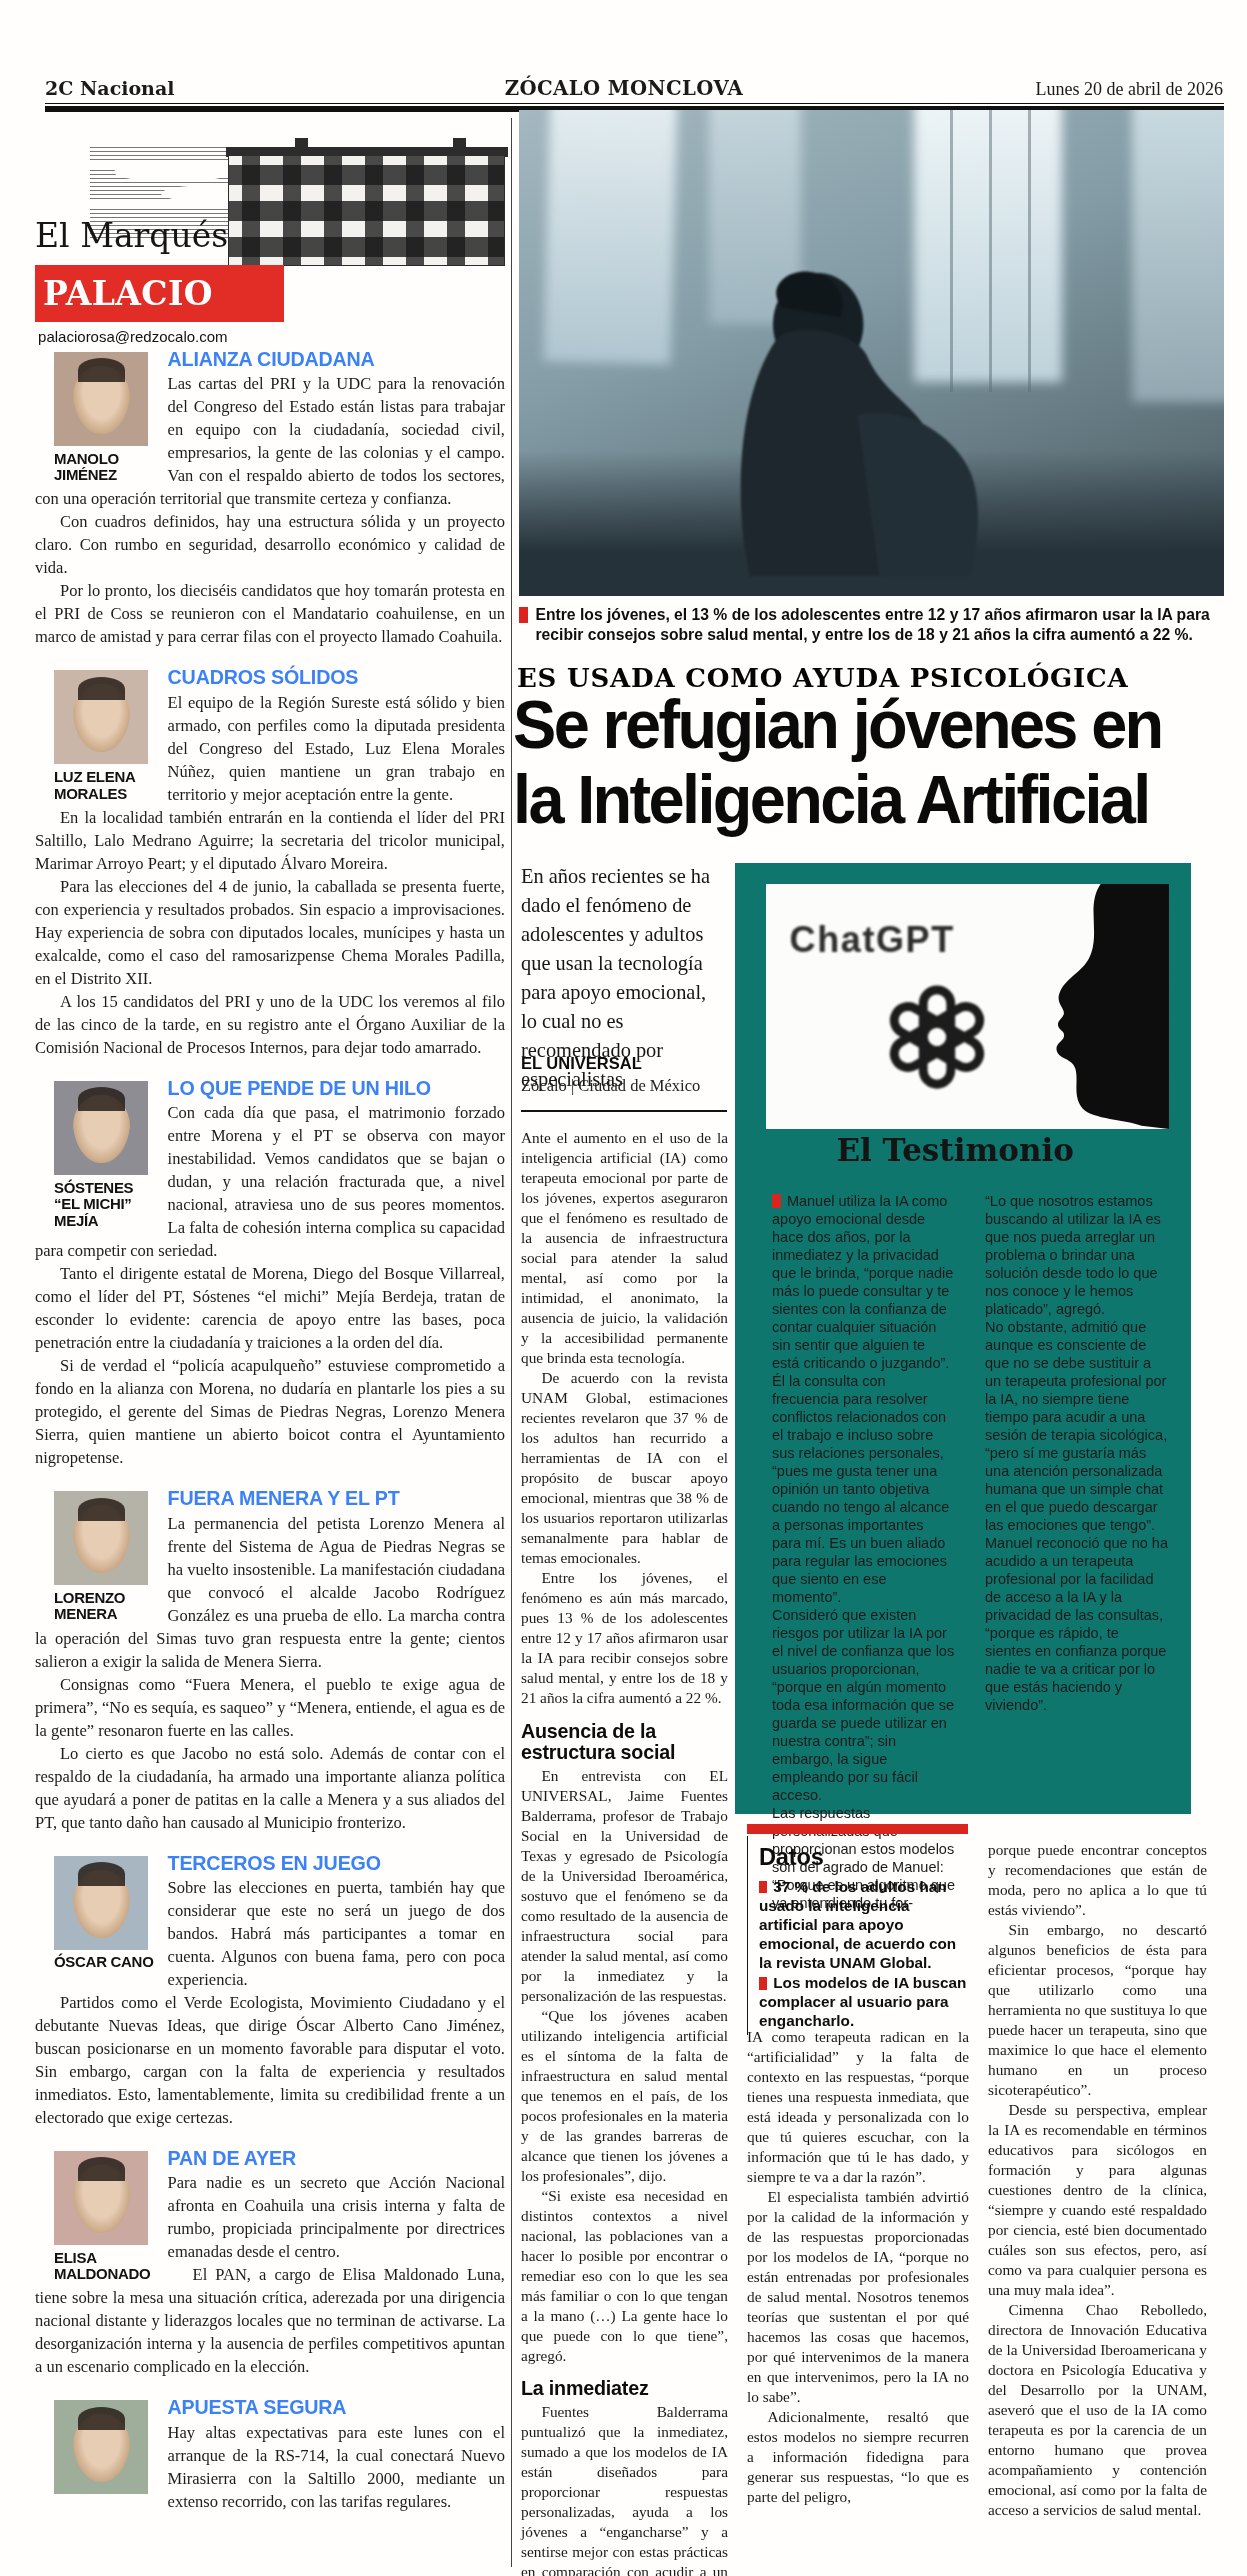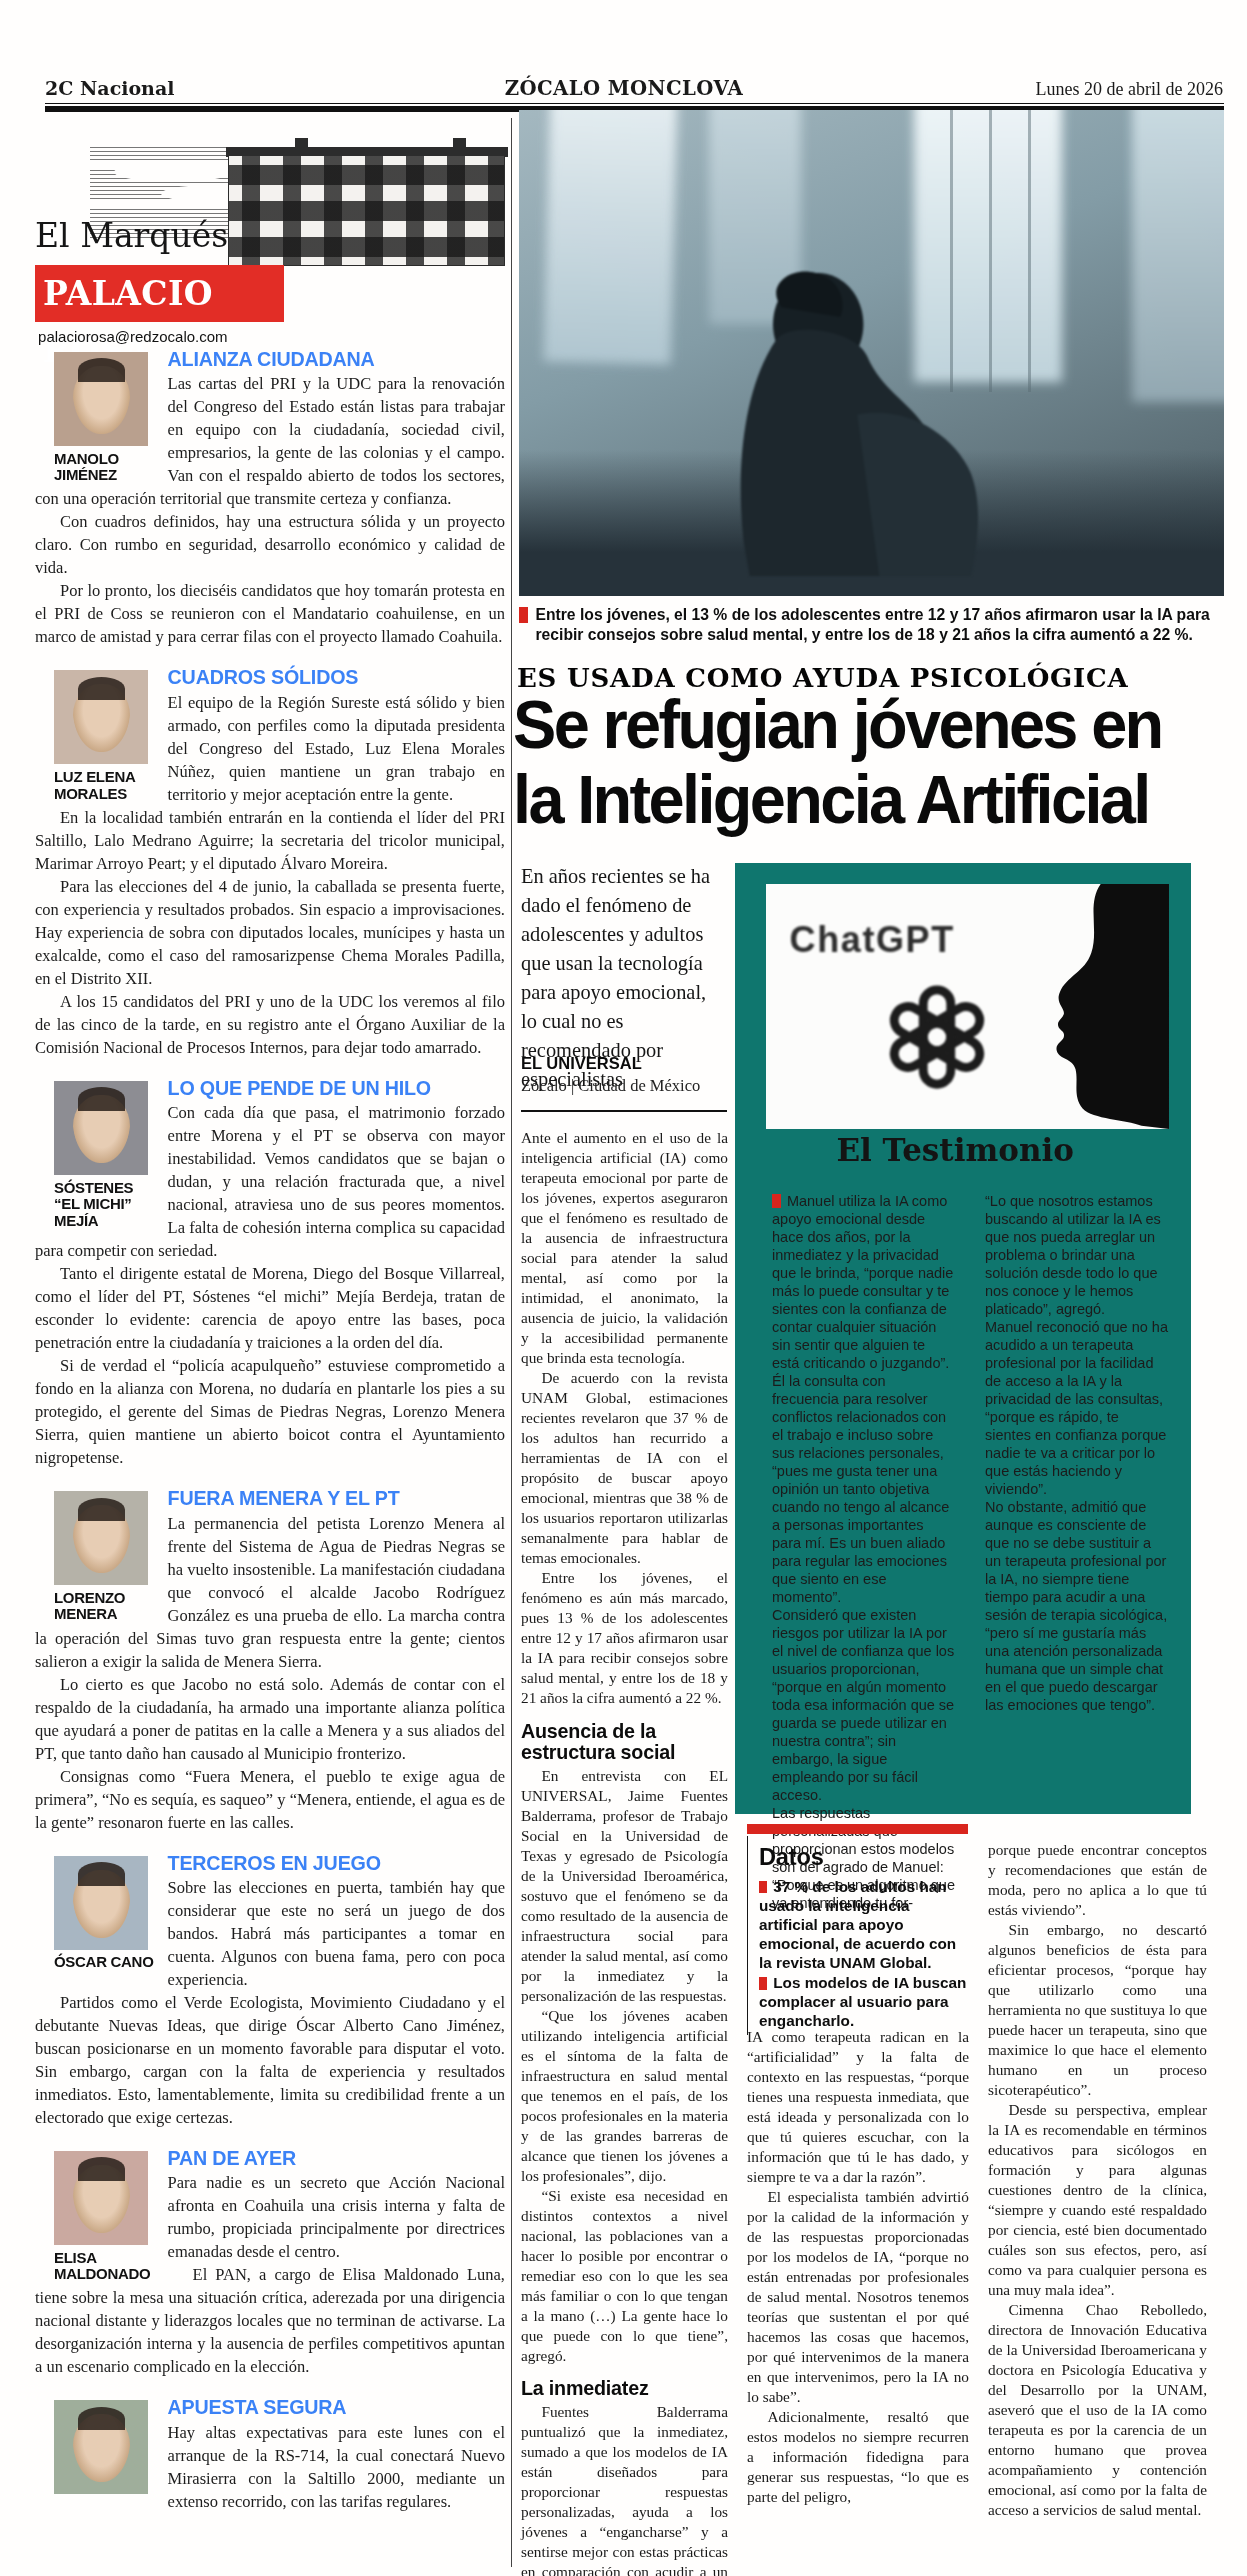--- a/index.html
+++ b/index.html
@@ -158,22 +158,22 @@
           <p>Tanto el dirigente estatal de Morena, Diego del Bosque Villarreal, como el líder del PT, Sóstenes “el michi” Mejía Berdeja, tratan de esconder lo evidente: carencia de apoyo entre las bases, poca penetración entre la ciudadanía y traiciones a la orden del día.</p>
           <p>Si de verdad el “policía acapulqueño” estuviese comprometido a fondo en la alianza con Morena, no dudaría en plantarle los pies a su protegido, el gerente del Simas de Piedras Negras, Lorenzo Menera Sierra, quien mantiene un abierto boicot contra el Ayuntamiento nigropetense.</p>
         </div>
         <div class="sec">
           <div class="photo-block">
             <div class="pphoto" style="background: rgb(181, 178, 168);"></div>
             <div class="pname">LORENZO MENERA</div>
           </div>
           <h3>FUERA MENERA Y EL PT</h3>
           <p>La permanencia del petista Lorenzo Menera al frente del Sistema de Agua de Piedras Negras se ha vuelto insostenible. La manifestación ciudadana que convocó el alcalde Jacobo Rodríguez González es una prueba de ello. La marcha contra la operación del Simas tuvo gran respuesta entre la gente; cientos salieron a exigir la salida de Menera Sierra.</p>
+          <p>Consignas como “Fuera Menera, el pueblo te exige agua de primera”, “No es sequía, es saqueo” y “Menera, entiende, el agua es de la gente” resonaron fuerte en las calles.</p>
           <p>Lo cierto es que Jacobo no está solo. Además de contar con el respaldo de la ciudadanía, ha armado una importante alianza política que ayudará a poner de patitas en la calle a Menera y a sus aliados del PT, que tanto daño han causado al Municipio fronterizo.</p>
-          <p>Consignas como “Fuera Menera, el pueblo te exige agua de primera”, “No es sequía, es saqueo” y “Menera, entiende, el agua es de la gente” resonaron fuerte en las calles.</p>
         </div>
         <div class="sec">
           <div class="photo-block">
             <div class="pphoto" style="background: rgb(168, 182, 194);"></div>
             <div class="pname">ÓSCAR CANO</div>
           </div>
           <h3>TERCEROS EN JUEGO</h3>
           <p>Sobre las elecciones en puerta, también hay que considerar que este no será un juego de dos bandos. Habrá más participantes a tomar en cuenta. Algunos con buena fama, pero con poca experiencia.</p>
           <p>Partidos como el Verde Ecologista, Movimiento Ciudadano y el debutante Nuevas Ideas, que dirige Óscar Alberto Cano Jiménez, buscan posicionarse en un momento favorable para disputar el voto. Sin embargo, cargan con la falta de experiencia y resultados inmediatos. Esto, lamentablemente, limita su credibilidad frente a un electorado que exige certezas.</p>
         </div>
@@ -282,22 +282,22 @@
     <h2>El Testimonio</h2>
     <div class="t-cols">
       <div class="t-col">
           <div class="tm "><span class="rsq"></span>Manuel utiliza la IA como apoyo emocional desde hace dos años, por la inmediatez y la privacidad que le brinda, “porque nadie más lo puede consultar y te sientes con la confianza de contar cualquier situación sin sentir que alguien te está criticando o juzgando”.</div>
           <div class="tm ">Él la consulta con frecuencia para resolver conflictos relacionados con el trabajo e incluso sobre sus relaciones personales, “pues me gusta tener una opinión un tanto objetiva cuando no tengo al alcance a personas importantes para mí. Es un buen aliado para regular las emociones que siento en ese momento”.</div>
           <div class="tm ">Consideró que existen riesgos por utilizar la IA por el nivel de confianza que los usuarios proporcionan, “porque en algún momento toda esa información que se guarda se puede utilizar en nuestra contra”; sin embargo, la sigue empleando por su fácil acceso.</div>
           <div class="tm ">Las respuestas personalizadas que proporcionan estos modelos son del agrado de Manuel: “Porque es un algoritmo que va entendiendo tu for-</div>
         </div>
       <div class="t-col">
           <div class="tm ">“Lo que nosotros estamos buscando al utilizar la IA es que nos pueda arreglar un problema o brindar una solución desde todo lo que nos conoce y le hemos platicado”, agregó.</div>
+          <div class="tm ">No obstante, admitió que aunque es consciente de que no se debe sustituir a un terapeuta profesional por la IA, no siempre tiene tiempo para acudir a una sesión de terapia sicológica, “pero sí me gustaría más una atención personalizada humana que un simple chat en el que puedo descargar las emociones que tengo”.</div>
           <div class="tm ">Manuel reconoció que no ha acudido a un terapeuta profesional por la facilidad de acceso a la IA y la privacidad de las consultas, “porque es rápido, te sientes en confianza porque nadie te va a criticar por lo que estás haciendo y viviendo”.</div>
-          <div class="tm ">No obstante, admitió que aunque es consciente de que no se debe sustituir a un terapeuta profesional por la IA, no siempre tiene tiempo para acudir a una sesión de terapia sicológica, “pero sí me gustaría más una atención personalizada humana que un simple chat en el que puedo descargar las emociones que tengo”.</div>
         </div>
     </div>
   </div>
 
   <div id="datos">
     <div class="datos-redbar"></div>
     <div class="datos-body">
       <h4>Datos</h4>
       <div id="datos-items">
           <div class="d-item"><span class="rsq"></span>37 % de los adultos han usado la inteligencia artificial para apoyo emocional, de acuerdo con la revista UNAM Global.</div>

